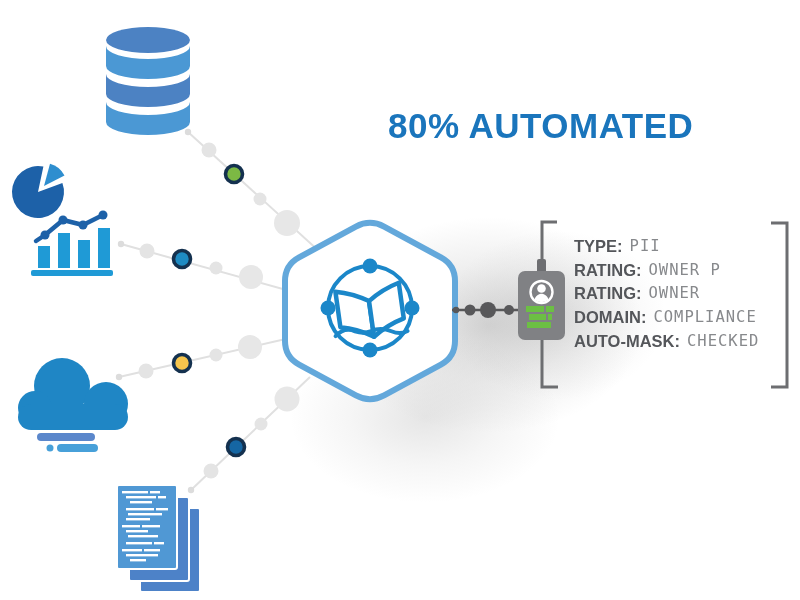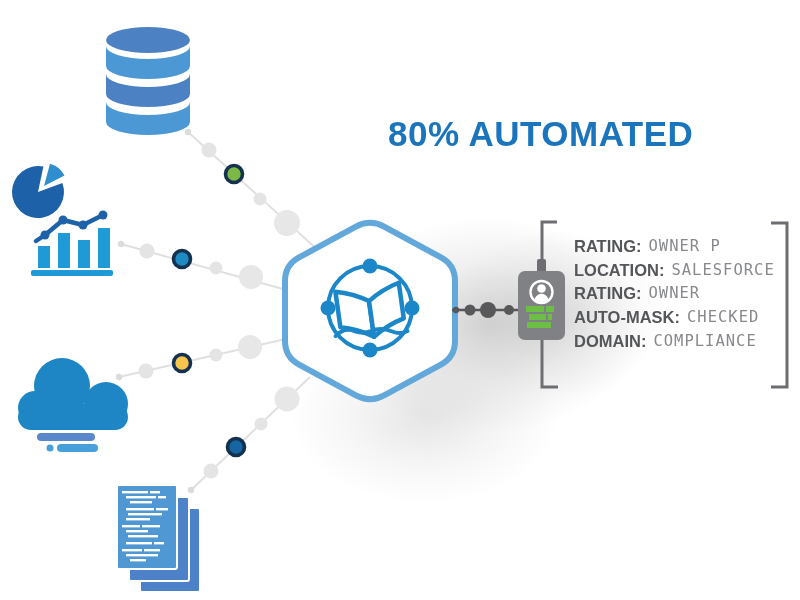--- a/index.html
+++ b/index.html
@@ -1,19 +1,19 @@
 <!DOCTYPE html>
 <html><head>
 <meta charset="utf-8">
 <style>
   html,body{margin:0;padding:0;background:#fff;}
   #stage{position:relative;width:800px;height:600px;background:#ffffff;overflow:hidden;
          font-family:"Liberation Sans", sans-serif;}
   #scene{position:absolute;left:0;top:0;}
-  .title{position:absolute;left:388px;top:114px;width:330px;
+  .title{position:absolute;left:388px;top:106px;width:330px;
          font-size:35px;font-weight:bold;letter-spacing:0.5px;color:#1a75bc;white-space:nowrap;}
   .meta{position:absolute;left:574px;top:235px;}
   .meta .row{height:23.7px;line-height:23.7px;white-space:nowrap;display:flex;align-items:center;}
   .meta .lbl{font-family:"Liberation Sans",sans-serif;font-weight:bold;font-size:16.5px;
              color:#54565a;margin-right:7px;}
   .meta .val{font-family:"DejaVu Sans Mono",monospace;font-size:15.5px;letter-spacing:1px;
              color:#87898c;}
 </style>
 </head>
 <body>
@@ -182,34 +182,34 @@
       <rect x="548" y="314" width="4" height="6"></rect>
       <rect x="527" y="322" width="24" height="6"></rect>
     </g>
   </g>
 </svg>
 
 <div class="title">80% AUTOMATED</div>
 
 <div class="meta">
   <div class="row">
+    <span class="lbl">TYPE:</span>
+    <span class="val">PII</span>
+  </div>
+  <div class="row">
     <span class="lbl">RATING:</span>
     <span class="val">OWNER P</span>
   </div>
   <div class="row">
-    <span class="lbl">LOCATION:</span>
-    <span class="val">SALESFORCE</span>
-  </div>
-  <div class="row">
     <span class="lbl">RATING:</span>
     <span class="val">OWNER</span>
   </div>
   <div class="row">
+    <span class="lbl">DOMAIN:</span>
+    <span class="val">COMPLIANCE</span>
+  </div>
+  <div class="row">
     <span class="lbl">AUTO-MASK:</span>
     <span class="val">CHECKED</span>
   </div>
-  <div class="row">
-    <span class="lbl">DOMAIN:</span>
-    <span class="val">COMPLIANCE</span>
-  </div>
 </div>
 
 </div>
 
 </body></html>

